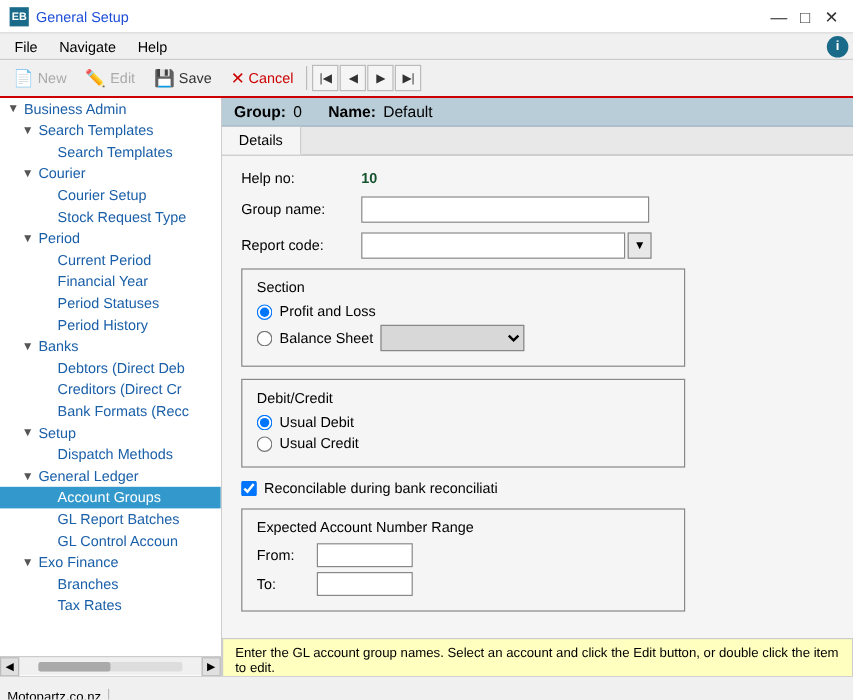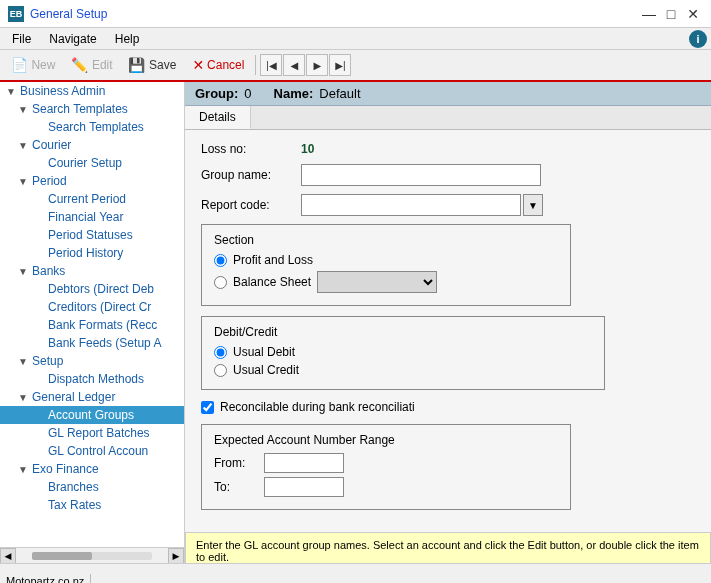--- a/index.html
+++ b/index.html
@@ -65,21 +65,21 @@
     
     .section-box { border: 1px solid #888; padding: 8px 12px; margin-bottom: 10px; width: 370px; }
     .section-title { font-size: 12px; font-weight: normal; margin-bottom: 6px; }
     .radio-row { display: flex; align-items: center; gap: 6px; margin-bottom: 4px; }
     .radio-row input[type=radio] { margin: 0; }
     .radio-row label { font-size: 12px; }
     .section-combo { display: flex; align-items: center; gap: 2px; }
     .section-select { height: 22px; width: 120px; border: 1px solid #888; background: #d8d8d8; font-size: 12px; }
 
     
-    .debit-credit-box { border: 1px solid #888; padding: 8px 12px; margin-bottom: 10px; width: 404px; }
+    .debit-credit-box { border: 1px solid #888; padding: 8px 12px; margin-bottom: 10px; width: 370px; }
 
     
     .checkbox-row { display: flex; align-items: center; gap: 6px; margin-bottom: 10px; }
     .checkbox-row input[type=checkbox] { margin: 0; }
     .checkbox-row label { font-size: 12px; }
 
     
     .range-box { border: 1px solid #888; padding: 8px 12px; margin-bottom: 10px; width: 370px; }
     .range-title { font-size: 12px; font-weight: normal; margin-bottom: 6px; }
     .range-row { display: flex; align-items: center; margin-bottom: 4px; }
@@ -168,20 +168,25 @@
       <div class="tree-item">
         <span class="tree-indent" style="width:16px;"></span>
         <span class="tree-toggle">▼</span>
         <span class="tree-label">Courier</span>
       </div>
       <div class="tree-item">
         <span class="tree-indent" style="width:32px;"></span>
         <span class="tree-toggle" style="width:14px;"></span>
         <span class="tree-label">Courier Setup</span>
       </div>
+      <div class="tree-item">
+        <span class="tree-indent" style="width:32px;"></span>
+        <span class="tree-toggle" style="width:14px;"></span>
+        <span class="tree-label">Stock Request Type</span>
+      </div>
 
       <div class="tree-item">
         <span class="tree-indent" style="width:16px;"></span>
         <span class="tree-toggle">▼</span>
         <span class="tree-label">Period</span>
       </div>
       <div class="tree-item">
         <span class="tree-indent" style="width:32px;"></span>
         <span class="tree-toggle" style="width:14px;"></span>
         <span class="tree-label">Current Period</span>
@@ -214,25 +219,20 @@
       </div>
       <div class="tree-item">
         <span class="tree-indent" style="width:32px;"></span>
         <span class="tree-toggle" style="width:14px;"></span>
         <span class="tree-label">Creditors (Direct Cr</span>
       </div>
       <div class="tree-item">
         <span class="tree-indent" style="width:32px;"></span>
         <span class="tree-toggle" style="width:14px;"></span>
         <span class="tree-label">Bank Formats (Recc</span>
-      </div>
-      <div class="tree-item">
-        <span class="tree-indent" style="width:32px;"></span>
-        <span class="tree-toggle" style="width:14px;"></span>
-        <span class="tree-label">Bank Feeds (Setup A</span>
       </div>
 
       <div class="tree-item">
         <span class="tree-indent" style="width:16px;"></span>
         <span class="tree-toggle">▼</span>
         <span class="tree-label">Setup</span>
       </div>
       <div class="tree-item">
         <span class="tree-indent" style="width:32px;"></span>
         <span class="tree-toggle" style="width:14px;"></span>
@@ -295,21 +295,21 @@
       <span>Default</span>
     </div>
 
     <div class="tabs-row">
       <div class="tab active">Details</div>
     </div>
 
     <div class="form-area">
 
       <div class="form-row">
-        <span class="form-label">Loss no:</span>
+        <span class="form-label">Help no:</span>
         <span class="form-value-blue">10</span>
       </div>
 
       <div class="form-row">
         <span class="form-label">Group name:</span>
         <input type="text" class="form-input form-input-text" value="" style="">
       </div>
 
       <div class="form-row">
         <span class="form-label">Report code:</span>

